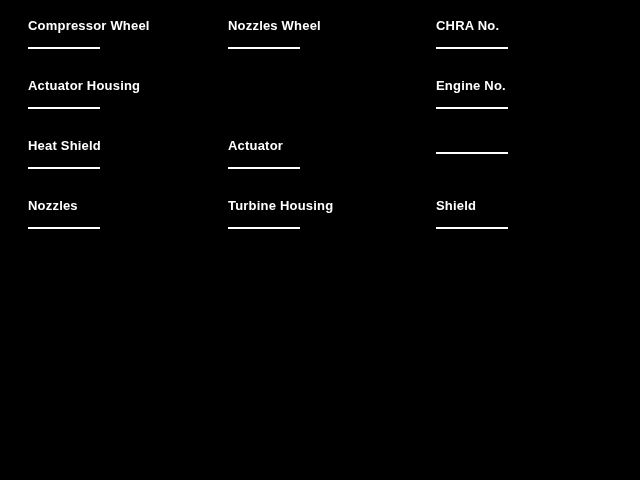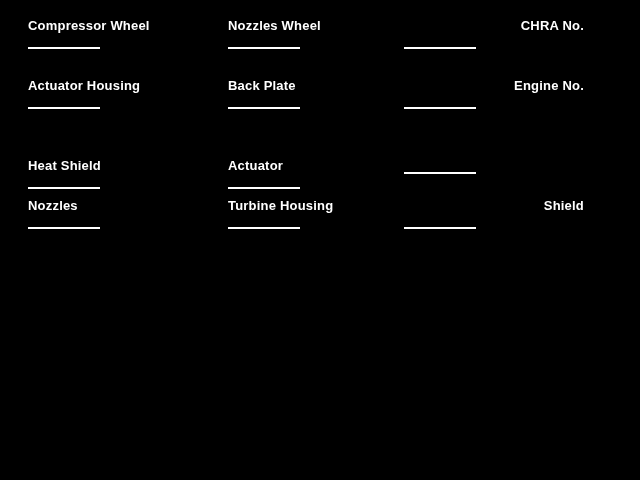--- a/index.html
+++ b/index.html
@@ -35,25 +35,25 @@
   }
   .field-underline {
     margin-top: 14px;
     width: 72px;
     height: 0;
     border-top: 2px solid #ffffff;
   }
   
   .col-0 { left: 28px; }
   .col-1 { left: 228px; }
-  .col-2 { left: 404px; text-align: right; }
+  .col-2 { left: 436px; }
   
   .row-0 { top: 18px; }
   .row-1 { top: 78px; }
-  .row-2 { top: 138px; margin-top: 20px; }
+  .row-2 { top: 138px; }
   .row-3 { top: 198px; }
 </style>
 </head>
 <body>
 
 <div id="form-grid">
 
   <div class="field col-0 row-0">
     <div class="field-label">Compressor Wheel</div>
     <div class="field-underline"></div>
@@ -72,24 +72,20 @@
   <div class="field col-0 row-3">
     <div class="field-label">Nozzles</div>
     <div class="field-underline"></div>
   </div>
 
   <div class="field col-1 row-0">
     <div class="field-label">Nozzles Wheel</div>
     <div class="field-underline"></div>
   </div>
 
-  <div class="field col-1 row-1">
-    <div class="field-label">Back Plate</div>
-    <div class="field-underline"></div>
-  </div>
 
   <div class="field col-1 row-3">
     <div class="field-label">Turbine Housing</div>
     <div class="field-underline"></div>
   </div>
 
   <div class="field col-1 row-2">
     <div class="field-label">Actuator</div>
     <div class="field-underline"></div>
   </div>

